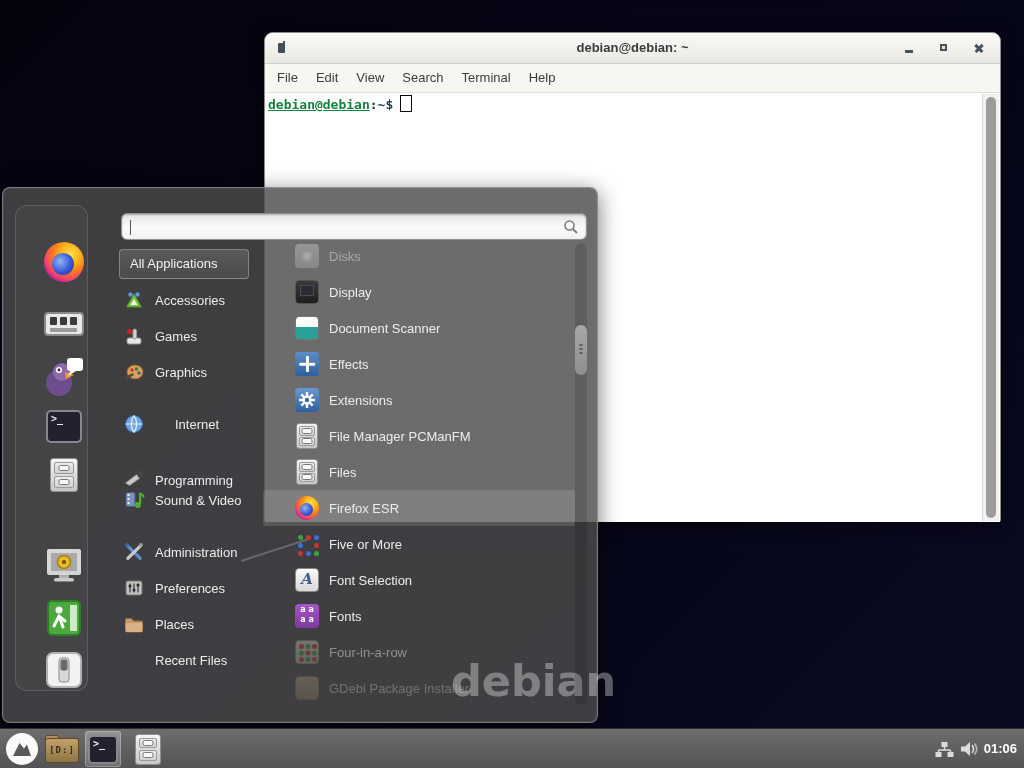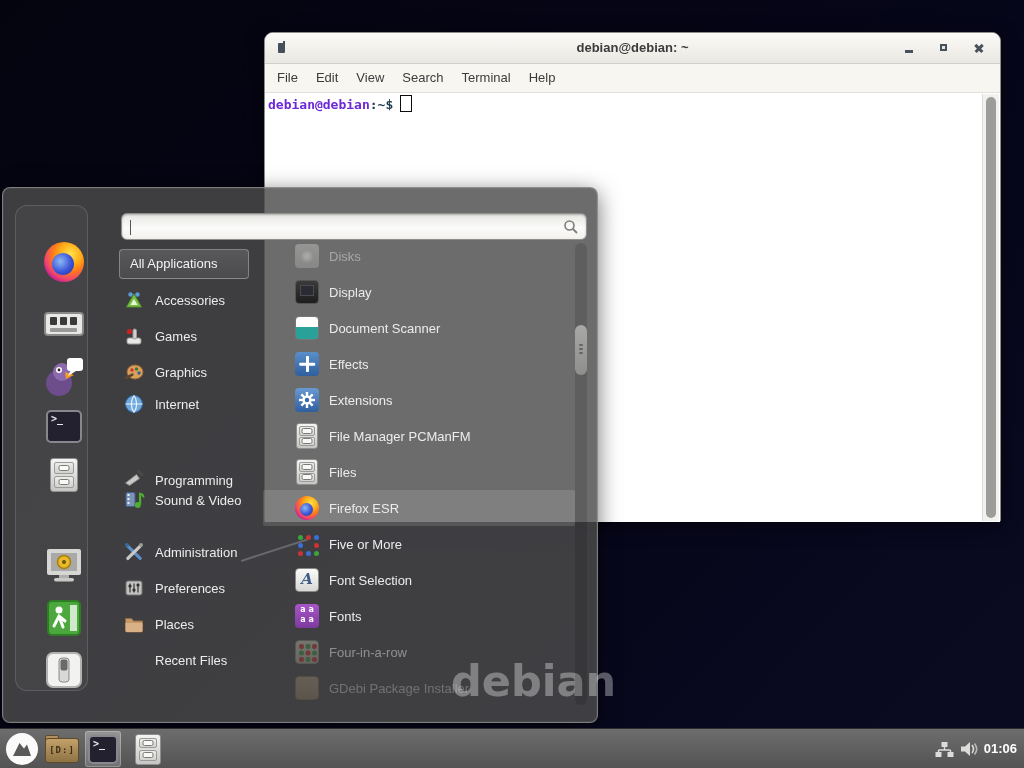--- a/index.html
+++ b/index.html
@@ -20,21 +20,21 @@
   .tb-btn.b-min{right:83px;} .tb-btn.b-max{right:48px;} .tb-btn.b-close{right:13px;}
   .g-min{position:absolute;left:4px;top:10px;width:8px;height:3px;background:#47525c;}
   .g-max{position:absolute;left:4px;top:4px;width:7px;height:7px;border:2px solid #47525c;box-sizing:border-box;background:#e8e6e0;}
   .g-x1,.g-x2{position:absolute;left:3px;top:6.5px;width:10px;height:2.5px;background:#47525c;}
   .g-x1{transform:rotate(45deg);} .g-x2{transform:rotate(-45deg);}
   .menubar{display:flex;align-items:flex-start;height:28px;background:#f7f6f1;
            border-bottom:1px solid #e3e1db;padding-left:3px;}
   .mb-item{padding:0 9px;font-size:13px;color:#3c3c3c;line-height:28px;cursor:pointer;}
   .term-content{position:relative;height:429px;background:#fff;overflow:hidden;}
   .prompt-line{position:absolute;left:3px;top:2px;font:bold 13px "DejaVu Sans Mono",monospace;white-space:pre;}
-  .p-user{color:#6d28d9;}
+  .p-user{color:#15803d;text-decoration:underline;}
   .p-sfx{color:#1c3b4d;}
   .t-cursor{display:inline-block;width:10px;height:15px;border:1.5px solid #0c0c0c;background:#fff;
             vertical-align:-3px;margin-left:7px;}
   .t-scroll{position:absolute;top:1px;right:1px;bottom:1px;width:16px;background:#f2f1ee;border-left:1px solid #dddbd5;}
   .t-thumb{position:absolute;left:3px;right:3px;top:3px;bottom:3px;background:#9c9c9a;border-radius:5px;}
   
   .menu{position:absolute;left:2px;top:187px;width:596px;height:536px;z-index:40;
         background:rgba(76,76,76,.82);border:1px solid rgba(160,160,160,.65);border-radius:8px;
         box-shadow:0 5px 22px rgba(0,0,0,.55), inset 0 0 0 1px rgba(255,255,255,.05);box-sizing:border-box;}
   .fav-panel{position:absolute;left:12px;top:17px;width:71px;height:484px;border-radius:12px;
@@ -272,21 +272,21 @@
             <svg width="22" height="22" viewBox="0 0 22 22">
               <ellipse cx="12" cy="11" rx="8" ry="7" fill="#d9a05b" stroke="#9a6a2f"></ellipse>
               <circle cx="9" cy="9" r="1.7" fill="#cc3333"></circle>
               <circle cx="13.5" cy="8" r="1.7" fill="#3a7a3a"></circle>
               <circle cx="16" cy="12" r="1.7" fill="#3a5fa0"></circle>
               <rect x="1" y="14" width="10" height="2.6" rx="1.3" transform="rotate(-28 6 15)" fill="#5a4632"></rect>
             </svg>
           </span>
         <span class="lbl">Graphics</span>
       </div>
-      <div class="cat" style="top:104px;">
+      <div class="cat" style="top:124px;gap:20px;">
         <span class="ci">
             <svg width="22" height="22" viewBox="0 0 22 22">
               <circle cx="11" cy="11" r="8.5" fill="#6fa8dc" stroke="#2f5f9e"></circle>
               <path d="M2.5 11 H19.5 M11 2.5 C7.5 7,7.5 15,11 19.5 M11 2.5 C14.5 7,14.5 15,11 19.5" stroke="#e8f2fb" stroke-width="1.2" fill="none"></path>
             </svg>
           </span>
         <span class="lbl">Internet</span>
       </div>
       <div class="cat" style="top:180px;">
         <span class="ci">

